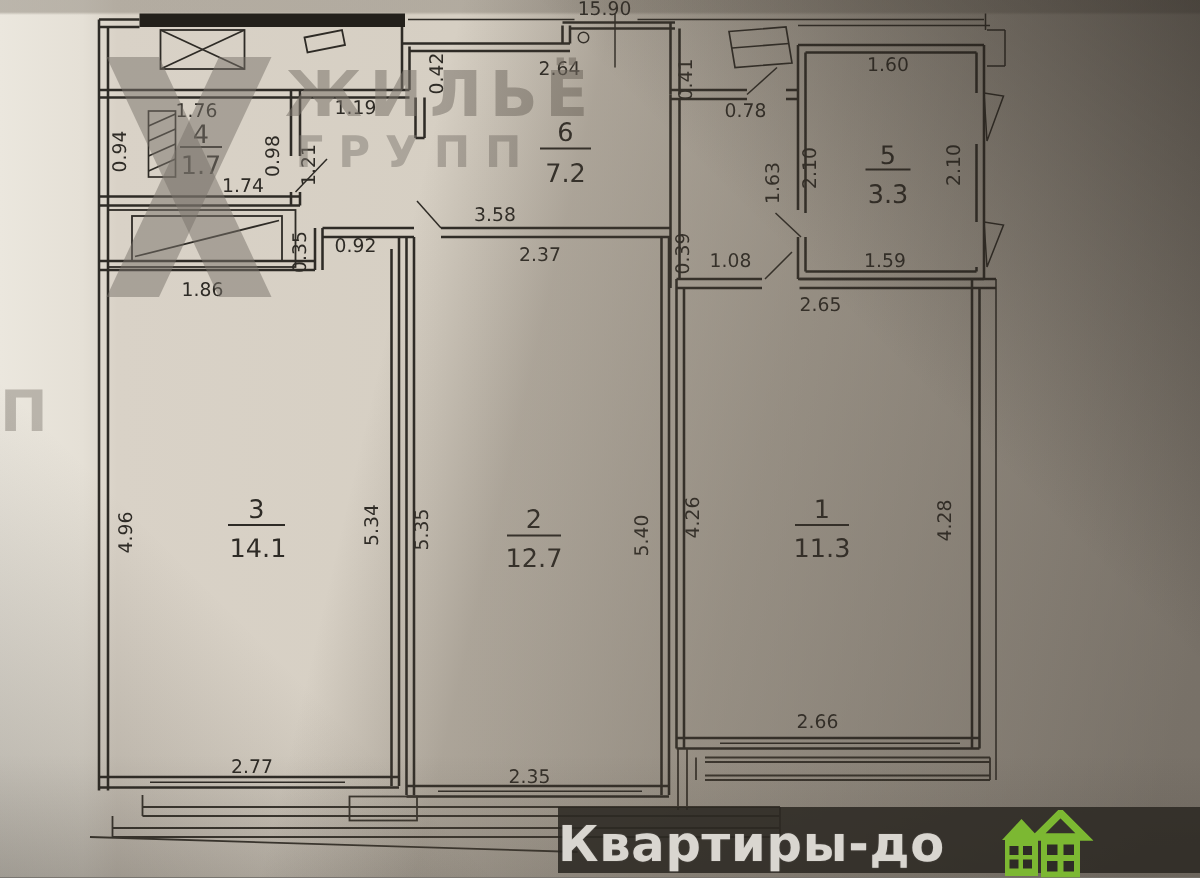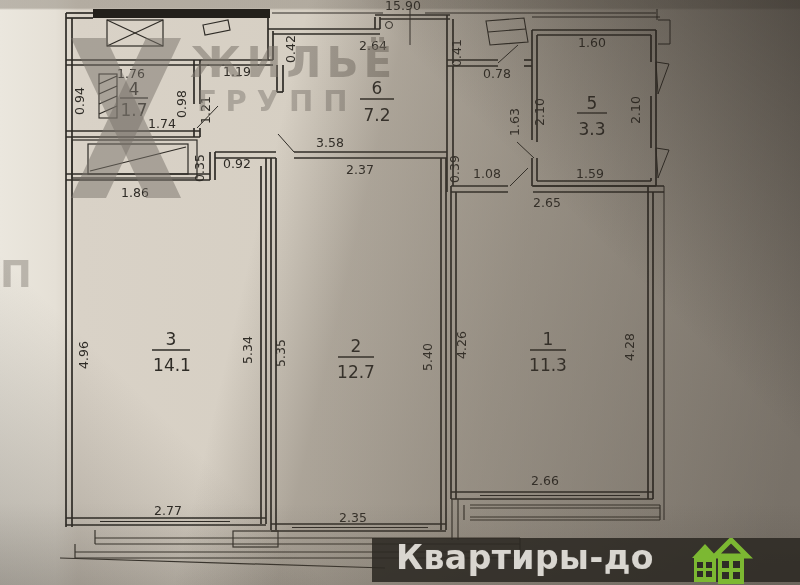--- a/index.html
+++ b/index.html
@@ -20,21 +20,21 @@
     letter-spacing:10px;color:rgba(128,122,113,.5);}
   .brand-partial{position:absolute;left:0px;top:252px;font-size:38px;font-weight:bold;
     color:rgba(128,122,113,.45);}
   .brand-logo{position:absolute;left:66px;top:33px;}
   .overlay{position:absolute;inset:0;pointer-events:none;background:
       linear-gradient(45deg, rgba(52,46,38,.30), rgba(52,46,38,0) 24%),
       linear-gradient(225deg, rgba(26,22,18,.45), rgba(26,22,18,0) 32%),
       linear-gradient(0deg, rgba(40,35,29,.15), rgba(40,35,29,0) 14%),
       linear-gradient(103deg, rgba(0,0,0,0) 33%, rgba(74,65,54,.30) 44%, rgba(64,56,46,.42) 62%, rgba(46,40,34,.55) 96%);}
   .footer{position:absolute;left:372px;top:538px;width:428px;height:44px;
-    background:rgba(44,40,35,.87);display:flex;align-items:flex-start;padding-left:24px;box-sizing:border-box;gap:35px;}
+    background:rgba(44,40,35,.87);display:flex;align-items:flex-end;padding-left:0;box-sizing:border-box;gap:35px;}
   .footer .txt{font-size:33px;font-weight:bold;color:#d9d6d0;letter-spacing:.5px;
     text-shadow:0 0 1px rgba(255,255,255,.25);white-space:nowrap;}
   .houses{margin:0 2px -4px 2px;}
 </style>
 </head>
 <body>
 
 <div id="stage">
   <div class="paper"></div>
 

